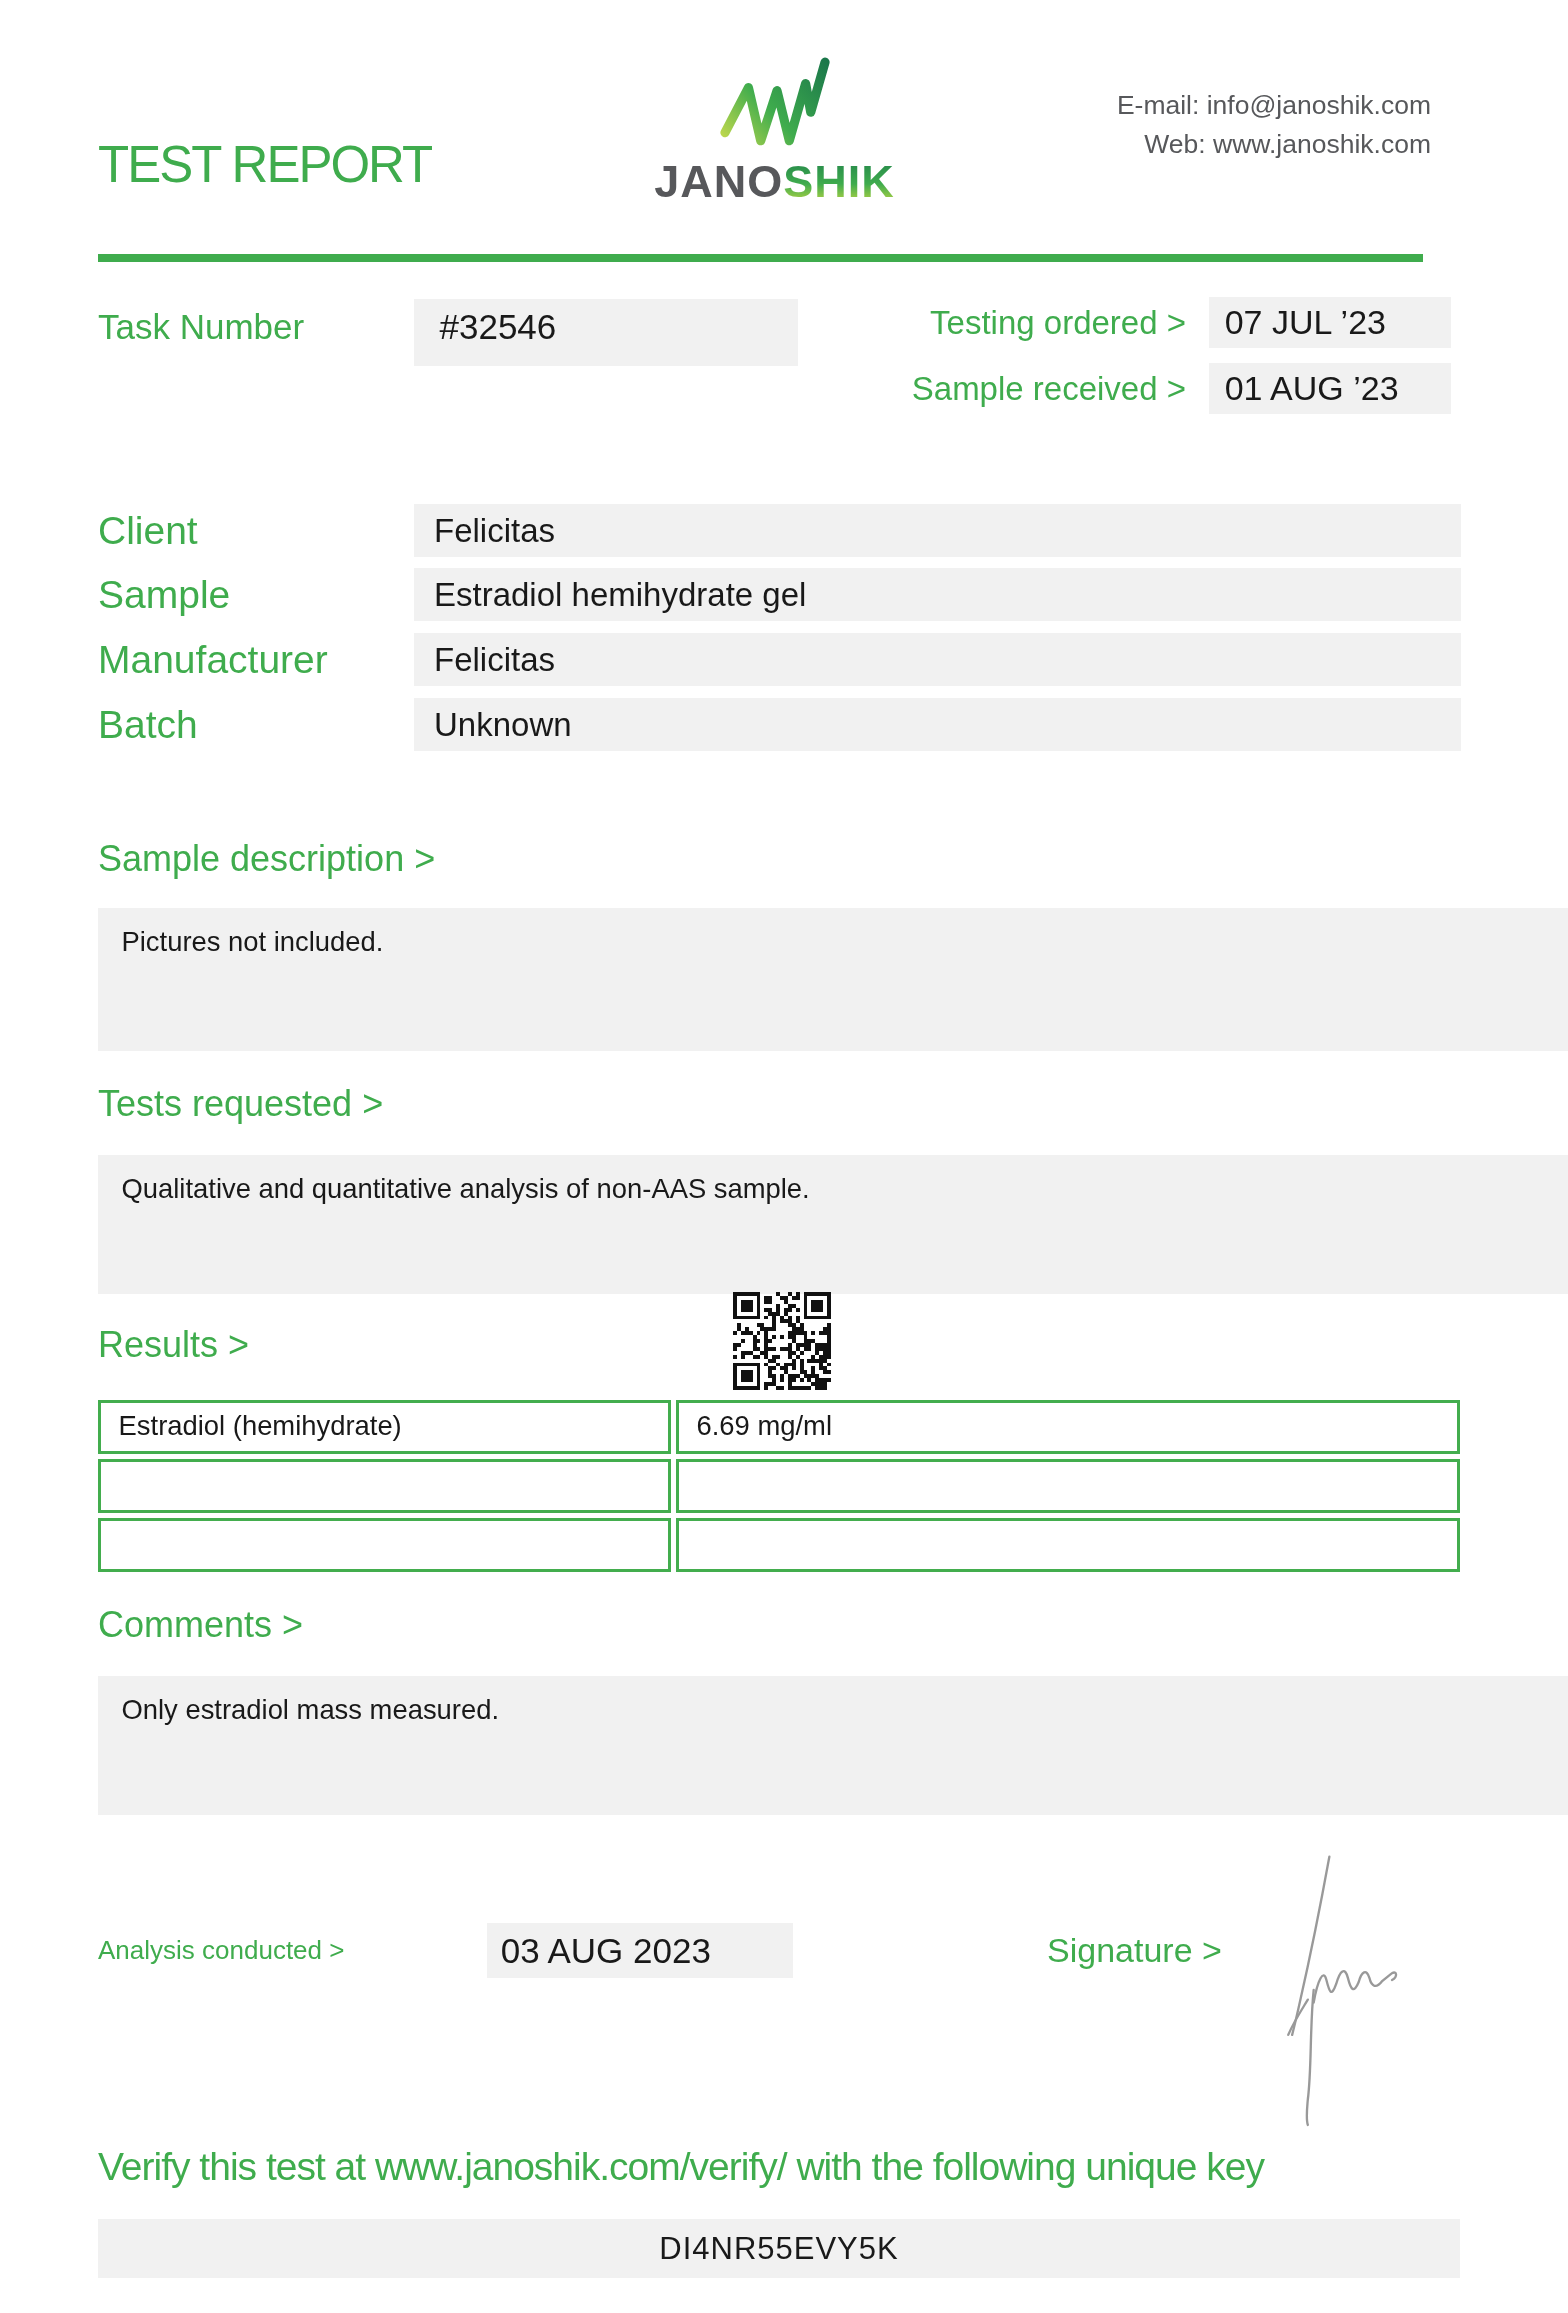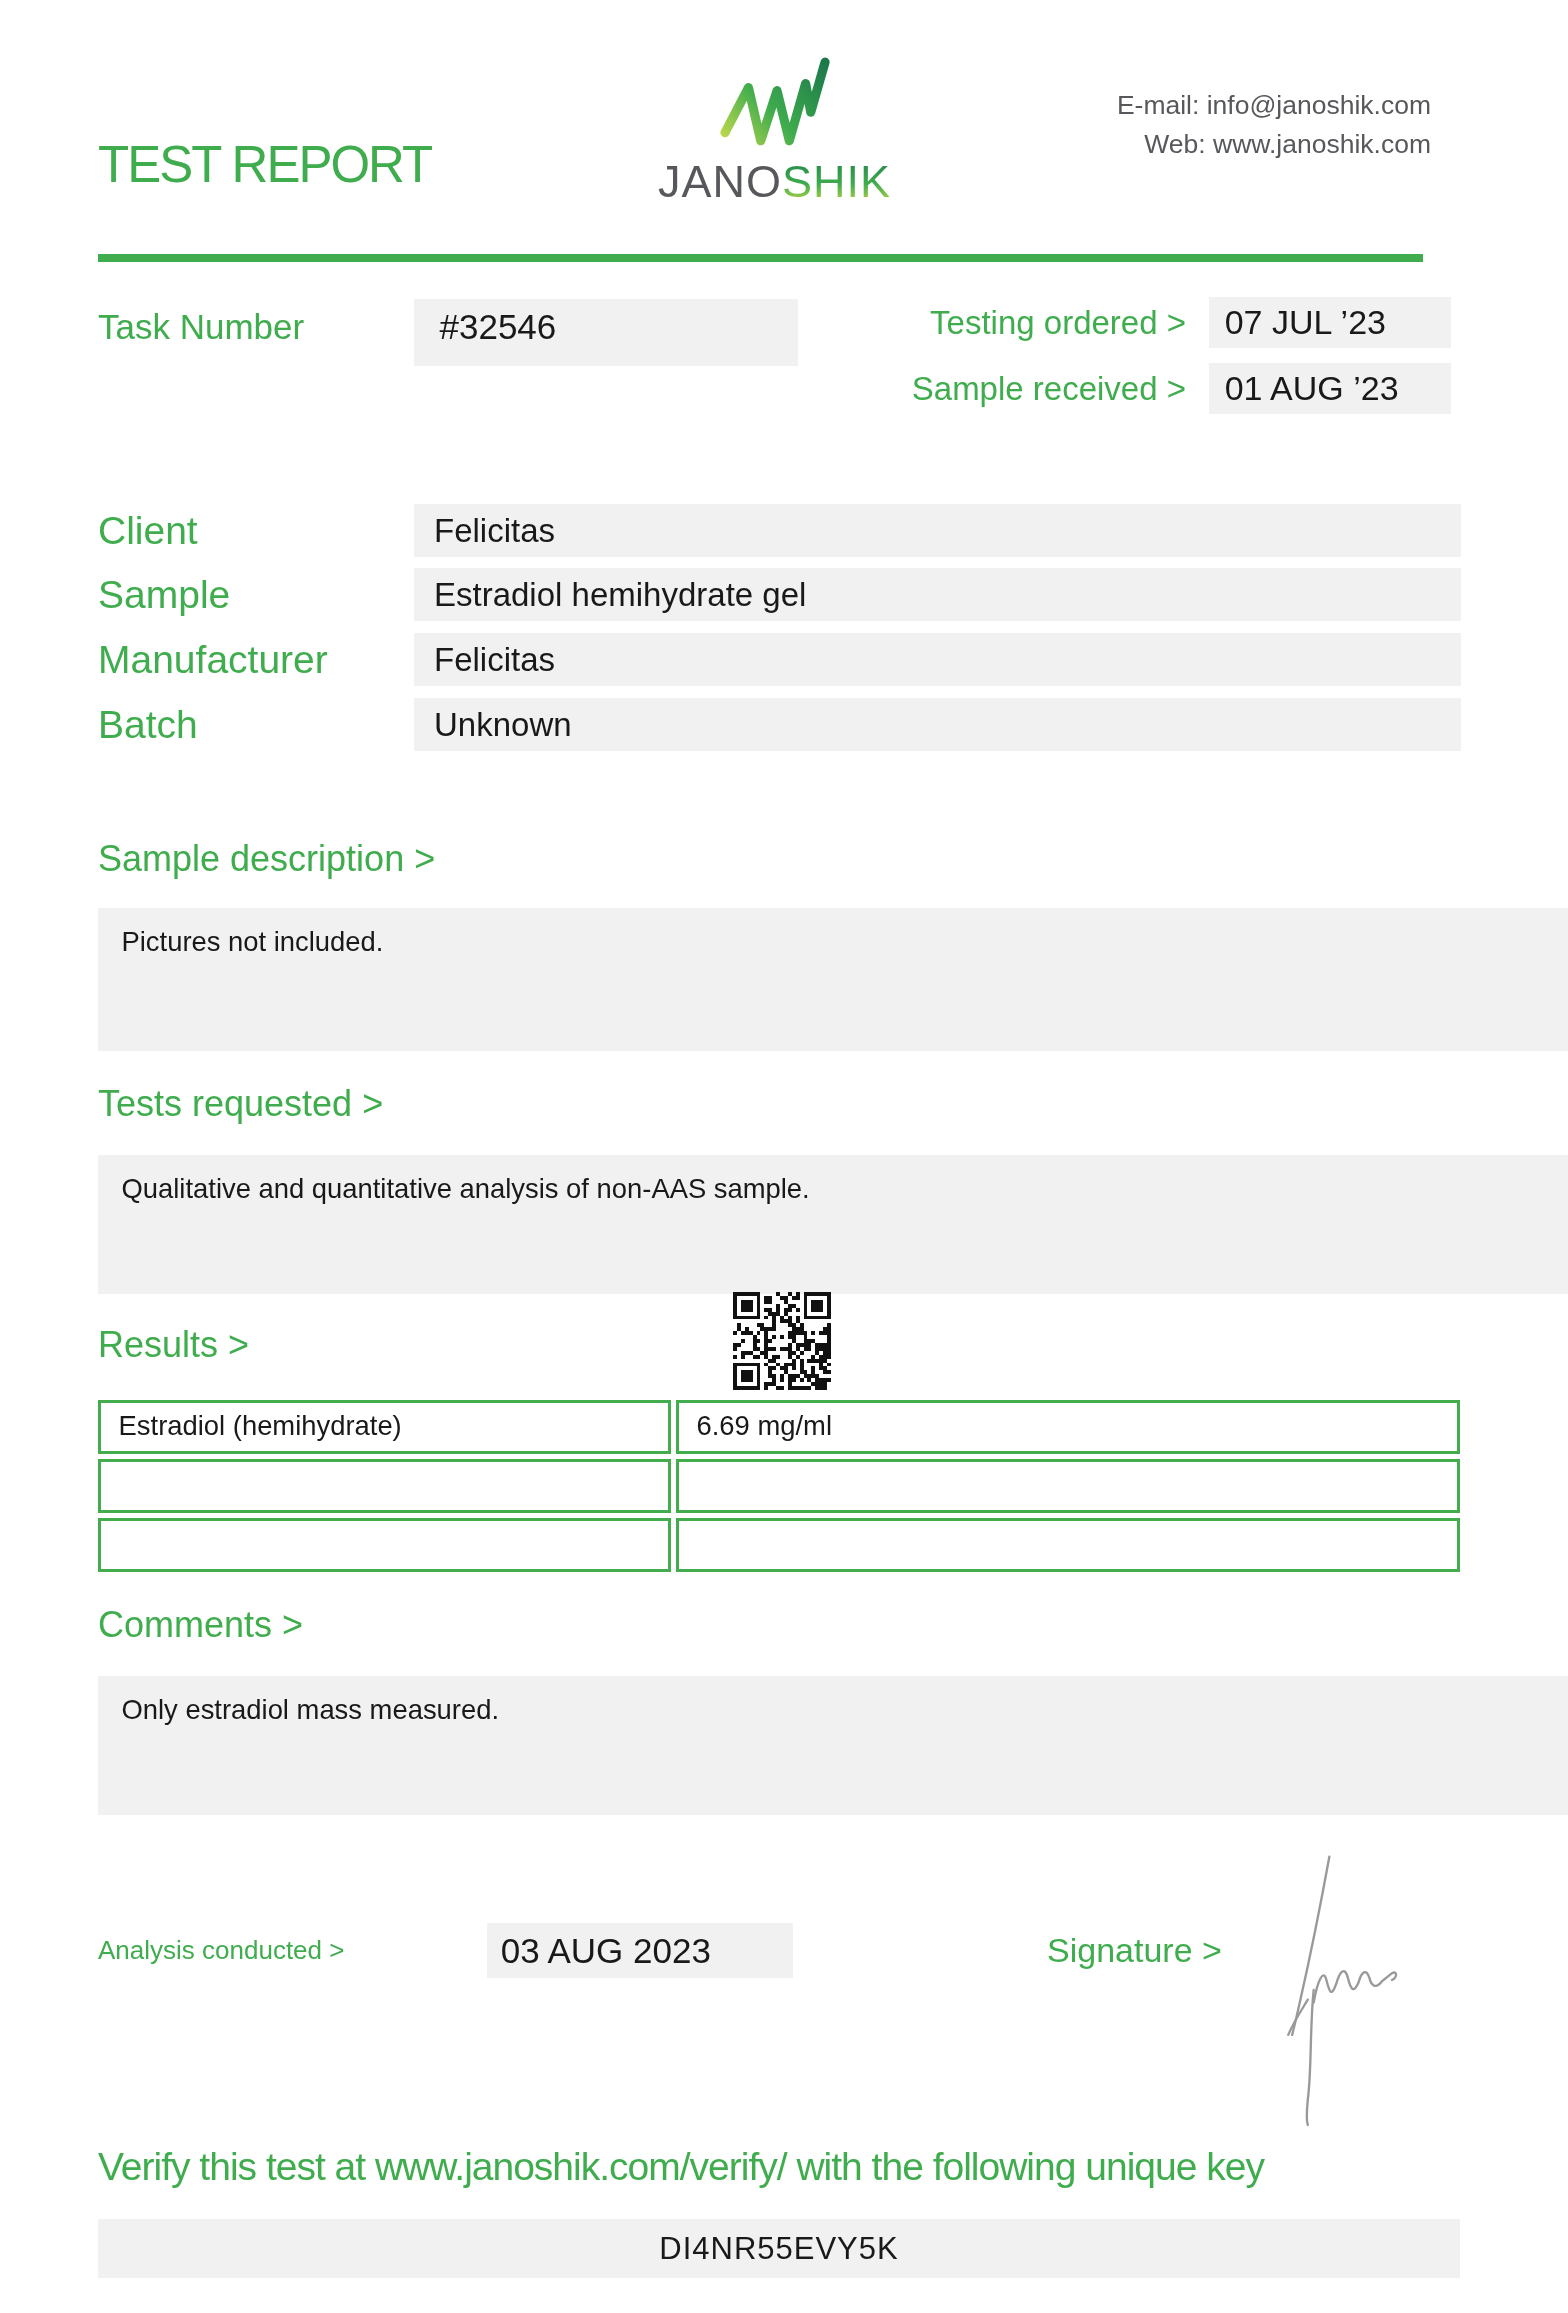--- a/index.html
+++ b/index.html
@@ -11,21 +11,21 @@
   *{box-sizing:border-box;margin:0;padding:0;}
   html,body{background:#ffffff;}
   body{font-family:"Liberation Sans","DejaVu Sans",sans-serif;color:var(--ink);}
   #page{position:relative;width:1568px;height:2313px;background:#fff;overflow:hidden;}
 
   
   .title{position:absolute;left:98px;top:139px;font-size:51px;font-weight:400;
          letter-spacing:-2px;color:var(--green);line-height:1;}
   .logo-wrap{position:absolute;left:647px;top:55px;width:255px;text-align:center;}
   .logo-wrap svg{display:inline-block;}
-  .brand{font-size:45px;font-weight:400;letter-spacing:1px;color:var(--muted);line-height:1;margin-top:2px;}
+  .brand{font-size:45px;font-weight:700;letter-spacing:1px;color:var(--muted);line-height:1;margin-top:2px;}
   .brand .shik{color:#36a44c;}
   @supports ((background-clip:text) or (-webkit-background-clip:text)){
     .brand .shik{background:linear-gradient(180deg,#21824b 0%,#3fac4d 55%,#a9cf45 88%,#dce24d 100%);
       -webkit-background-clip:text;background-clip:text;color:transparent;}
   }
   .contact{position:absolute;right:137px;top:86px;text-align:right;color:var(--muted);
            font-size:26.5px;line-height:39px;}
   .rule{position:absolute;left:98px;top:254px;width:1325px;height:7.8px;background:var(--green);}
 
   

